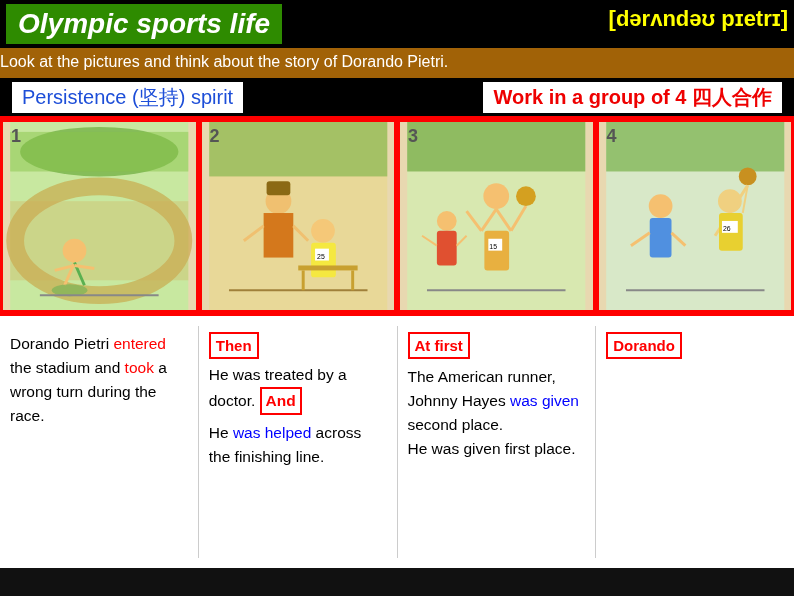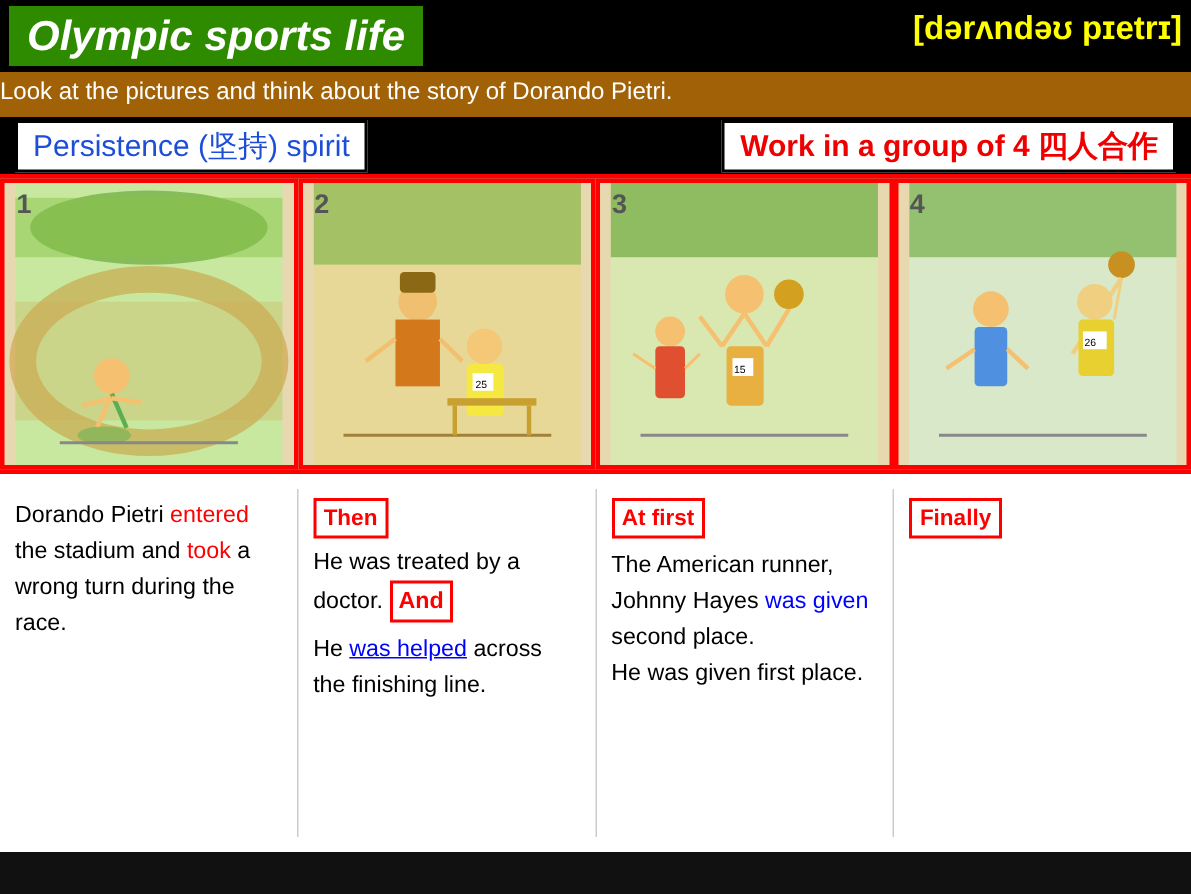--- a/index.html
+++ b/index.html
@@ -122,21 +122,21 @@
       font-size: 15.5px;
       line-height: 1.55;
       color: #000;
       position: relative;
     }
     .text-col + .text-col {
       border-left: none;
     }
     .color-red { color: #f00; }
     .color-blue { color: #00f; }
-    .underline { text-decoration: underline; }
+    .underline { }
 
     .and-box {
       display: inline-block;
       border: 2px solid #f00;
       padding: 0 4px;
       color: #f00;
       font-weight: bold;
     }
 
     .tag-box-inline {
@@ -348,21 +348,21 @@
       <p style="margin-top:6px;">
         <span>The American runner, Johnny Hayes </span><span class="color-blue">was given</span><span> second place.</span>
       </p>
       <p>
         <span>He was given first place.</span>
       </p>
     </div>
 
     <div class="text-col">
       <div style="margin-bottom:4px;">
-        <span class="tag-box-inline">Finally</span>
+        <span class="tag-box-inline">Dorando</span>
       </div>
     </div>
 
   </div>
 
   <div id="bottom-strip">
     <span id="bottom-text"></span>
   </div>
 
 </div>

